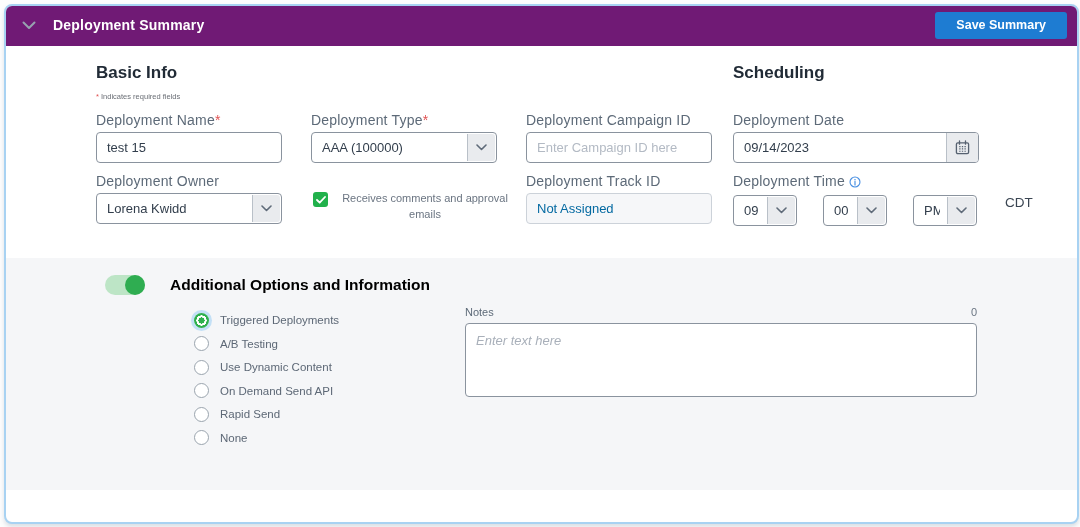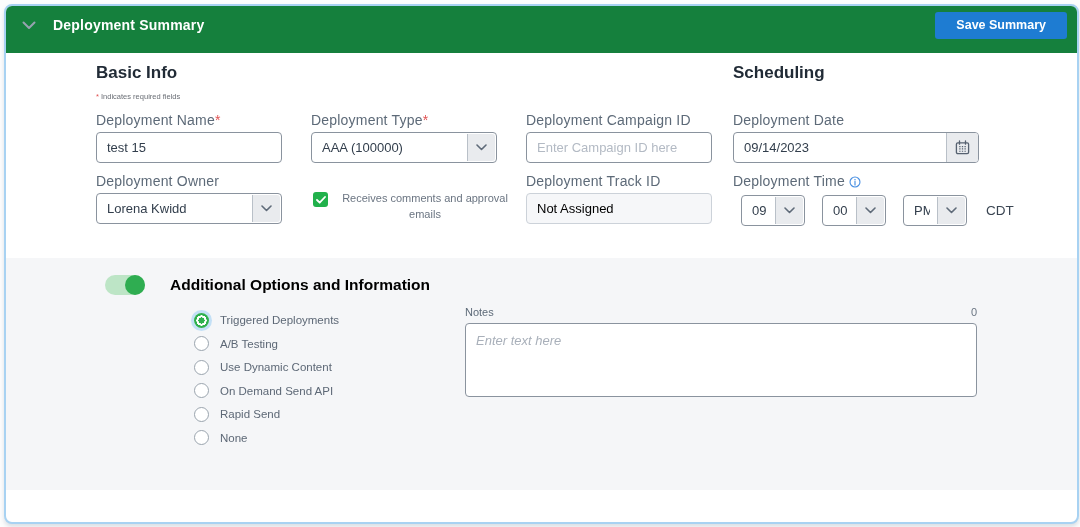--- a/index.html
+++ b/index.html
@@ -1,51 +1,51 @@
 <!DOCTYPE html>
 <html><head>
 <meta charset="utf-8">
 <style>
   html,body{margin:0;padding:0;width:1080px;height:527px;overflow:hidden;background:#fdfdfd;
     font-family:"Liberation Sans","DejaVu Sans",sans-serif;-webkit-font-smoothing:antialiased;}
   .panel{position:absolute;left:4px;top:4px;width:1071px;height:516px;background:#fff;
     border:2px solid #a8d2f2;border-radius:8px;overflow:hidden;box-shadow:0 3px 4px rgba(120,140,160,.25);}
   
-  .hdr{height:38px;background:#15803d;display:flex;align-items:center;padding:0 10px 9px 16px;}
+  .hdr{height:38px;background:#701a75;display:flex;align-items:center;padding:0 10px 2px 16px;}
   .hdr-chev{display:flex;align-items:center;margin-right:17px;cursor:pointer;}
   .hdr-title{color:#fff;font-size:14px;font-weight:700;letter-spacing:.2px;}
   .save-btn{margin-left:auto;background:#1e7cd2;color:#fff;border:none;border-radius:3px;
     height:27px;padding:0 21px;font-size:12.5px;font-weight:600;font-family:inherit;cursor:pointer;}
   
   .sec-h{position:absolute;font-size:17px;font-weight:700;color:#20293400;color:#212b36;}
   .req-note{position:absolute;left:90px;top:86px;font-size:7.5px;color:#6b6f76;}
   .req-note .star{color:#e05252;}
   .star{color:#e05252;}
   
   .fld{position:absolute;}
   .fld-label{display:block;font-size:14px;color:#5d6a78;letter-spacing:.2px;margin-bottom:4px;white-space:nowrap;}
   .ctl{box-sizing:border-box;height:31px;border:1px solid #8a939e;border-radius:4px;background:#fff;
     font-size:13px;color:#323e4c;font-family:inherit;}
   input.ctl{padding:0 10px;width:100%;outline:none;}
   input.ctl::placeholder{color:#b3bac4;opacity:1;}
-  input.ctl:disabled,.ctl.disabled{background:#f6f7f9;border-color:#ccd2d9;color:#000000;}
+  input.ctl:disabled,.ctl.disabled{background:#f6f7f9;border-color:#ccd2d9;color:#0369a1;}
   .selectbox{position:relative;display:flex;align-items:center;padding:0 36px 0 10px;cursor:pointer;}
   .selectbox .stext{overflow:hidden;white-space:nowrap;}
   .addon{position:absolute;top:1px;right:1px;bottom:1px;width:27px;background:#e9ebee;
     border-left:1px solid #b9c0c8;border-radius:0 3px 3px 0;display:flex;align-items:center;justify-content:center;}
   .dategrp{position:relative;}
   .dategrp input{padding-right:40px;}
   .dategrp .addon{width:31px;}
   
   .chk-row{position:absolute;display:flex;align-items:flex-start;gap:9px;cursor:pointer;width:200px;}
   .chk{width:15px;height:15px;border-radius:3px;background:#21b14b;flex:none;display:flex;
     align-items:center;justify-content:center;margin-top:1px;}
   .chk-label{font-size:11px;line-height:1.45;color:#6b7582;}
   
-  .time-row{position:absolute;display:flex;align-items:center;gap:17px;margin-left:8px;}
+  .time-row{position:absolute;display:flex;align-items:flex-start;gap:26px;}
   .time-sel{width:64px;flex:none;}
   .tz{font-size:13.5px;color:#3a4552;margin-left:2px;}
   .info-ic{display:inline-block;vertical-align:-2px;margin-left:4px;cursor:pointer;}
   
   .opts{position:absolute;left:0;top:252px;width:100%;height:232px;background:#f5f6f8;}
   .tog-row{position:absolute;left:99px;top:17px;display:flex;align-items:center;gap:25px;}
   .toggle{width:40px;height:20px;border-radius:10px;background:#bde5c6;position:relative;cursor:pointer;}
   .toggle .knob{position:absolute;right:0;top:0;width:20px;height:20px;border-radius:50%;background:#2fad51;}
   .opts-h{font-size:15.5px;font-weight:700;color:#000000;}
   .radios{position:absolute;left:188px;top:54px;}

